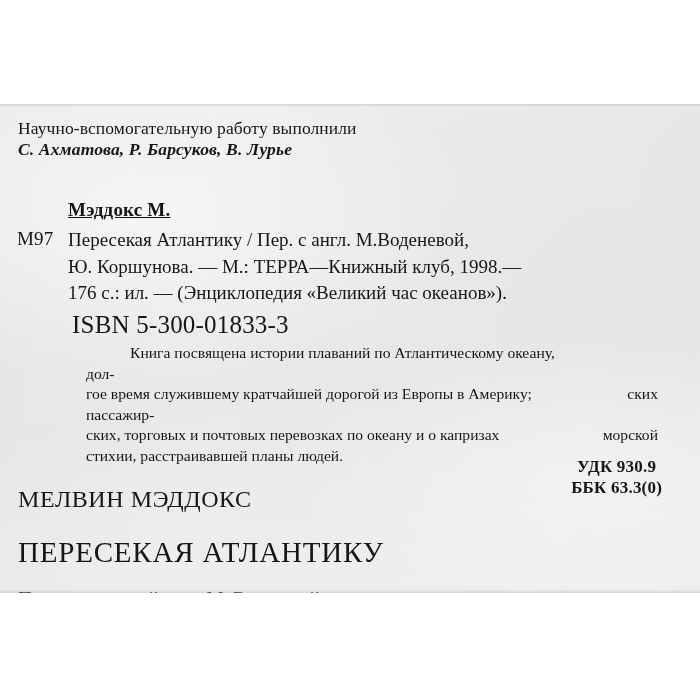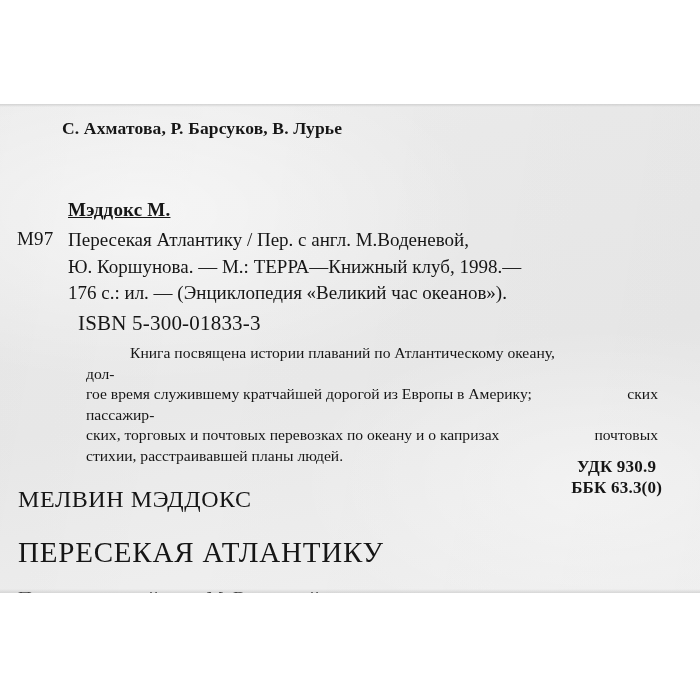--- a/index.html
+++ b/index.html
@@ -66,24 +66,24 @@
   }
   .credits-line1 {
     font-size: 17.5px;
     line-height: 21px;
     letter-spacing: 0.1px;
     white-space: nowrap;
   }
   .credits-line2 {
     font-size: 17.5px;
     line-height: 21px;
+    font-style: italic;
     font-weight: 600;
     letter-spacing: 0.15px;
     white-space: nowrap;
-    margin-left: 44px;
   }
 
   
   .bib {
     position: absolute;
     left: 0;
     top: 95px;
     width: 700px;
   }
   .bib-author {
@@ -117,23 +117,23 @@
     white-space: nowrap;
   }
   
   .bib-body .ln.j {
     display: flex;
     justify-content: flex-start;
     white-space: nowrap;
   }
   .bib-isbn {
     position: absolute;
-    left: 78px;
+    left: 72px;
     top: 112px;
-    font-size: 21px;
+    font-size: 25px;
     letter-spacing: 0.2px;
     white-space: nowrap;
     text-align: center;
   }
 
   
   .annotation {
     position: absolute;
     left: 86px;
     top: 239px;
@@ -210,20 +210,21 @@
 
 <div id="page-root">
 
   <div class="sheet">
     <div class="sheet-top-edge"></div>
     <div class="sheet-bottom-edge"></div>
 
     <div class="content">
 
       <div class="credits">
+        <div class="credits-line1">Научно-вспомогательную работу выполнили</div>
         <div class="credits-line2">С. Ахматова, Р. Барсуков, В. Лурье</div>
       </div>
 
       <div class="bib">
         <div class="bib-author">Мэддокс М.</div>
 
         <div class="bib-shelf">М97</div>
 
         <div class="bib-body">
           <span class="ln j">
@@ -247,21 +248,21 @@
         </span>
         <span class="ln">
           <span>гое время служившему кратчайшей дорогой из Европы в Америку;</span>
           <span>ских</span>
         </span>
         <span class="ln">
           <span>пассажир-</span>
         </span>
         <span class="ln">
           <span>ских, торговых и почтовых перевозках по океану и о капризах</span>
-          <span>почтовых</span>
+          <span>морской</span>
         </span>
         <span class="ln last">стихии, расстраивавшей планы людей.</span>
       </div>
 
       <div class="codes">
         <div>УДК 930.9</div>
         <div>ББК 63.3(0)</div>
       </div>
 
       <div class="lower">

